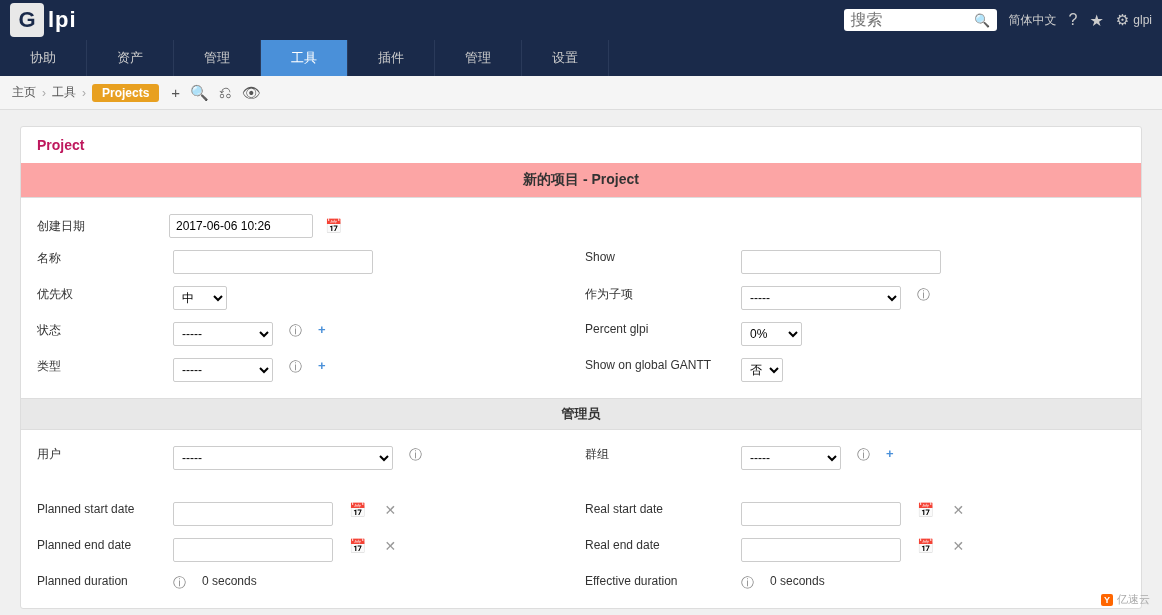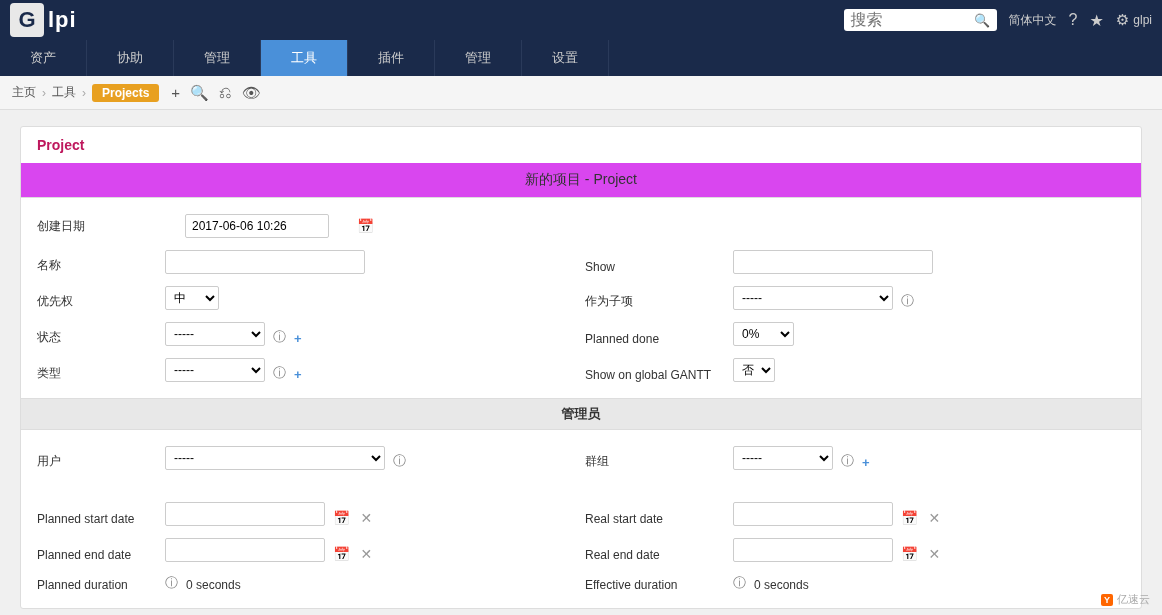--- a/index.html
+++ b/index.html
@@ -140,56 +140,56 @@
     }
     .card-title {
       font-size: 14px;
       font-weight: bold;
       color: #be185d;
       padding: 10px 16px;
     }
 
     
     .form-header {
-      background: #d946ef;
+      background: #fca5a5;
       text-align: center;
       padding: 8px 12px;
       font-size: 14px;
-      font-weight: normal;
+      font-weight: bold;
       color: #333;
       border-bottom: 1px solid #ddd;
     }
     .form-section {
       background: #e8e8e8;
       text-align: center;
       padding: 6px 12px;
       font-size: 13px;
       font-weight: bold;
       color: #333;
       border-top: 1px solid #ddd;
       border-bottom: 1px solid #ddd;
     }
     .form-body {
       padding: 10px 16px;
     }
     .form-row {
       display: flex;
       align-items: center;
       padding: 6px 0;
-      gap: 28px;
+      gap: 12px;
     }
     .form-row.two-col {
       display: grid;
       grid-template-columns: 1fr 1fr;
       gap: 8px;
     }
     .form-group {
       display: flex;
-      align-items: flex-end;
-      gap: 8px;
+      align-items: flex-start;
+      gap: 16px;
     }
     .form-label {
       min-width: 120px;
       font-size: 12px;
       color: #333;
       text-align: left;
     }
     .form-label-right {
       min-width: 140px;
       font-size: 12px;
@@ -275,22 +275,22 @@
     <span class="topbar-icon">?</span>
     <span class="topbar-icon">★</span>
     <div class="topbar-user">
       <span class="gear-icon">⚙</span>
       <span>glpi</span>
     </div>
   </div>
 </div>
 
 <div class="mainnav">
+  <div class="mainnav-item">协助</div>
   <div class="mainnav-item">资产</div>
-  <div class="mainnav-item">协助</div>
   <div class="mainnav-item">管理</div>
   <div class="mainnav-item active">工具</div>
   <div class="mainnav-item">插件</div>
   <div class="mainnav-item">管理</div>
   <div class="mainnav-item">设置</div>
 </div>
 
 <div class="breadcrumb">
   <span class="breadcrumb-item">主页</span>
   <span class="breadcrumb-sep">›</span>
@@ -352,21 +352,21 @@
       <div class="form-row two-col">
         <div class="form-group">
           <span class="form-label">状态</span>
           <select class="form-select" style="width:100px;">
             <option>-----</option>
           </select>
           <span class="info-icon">ⓘ</span>
           <span class="plus-icon">+</span>
         </div>
         <div class="form-group">
-          <span class="form-label-right">Planned done</span>
+          <span class="form-label-right">Percent glpi</span>
           <select class="form-select">
             <option>0%</option>
             <option>10%</option>
             <option>20%</option>
             <option>30%</option>
             <option>40%</option>
             <option>50%</option>
             <option>60%</option>
             <option>70%</option>
             <option>80%</option>

